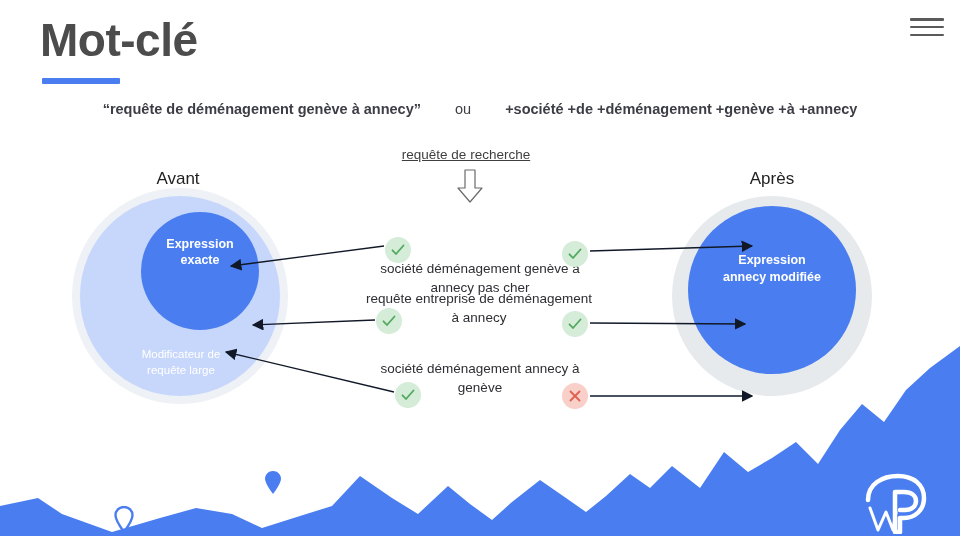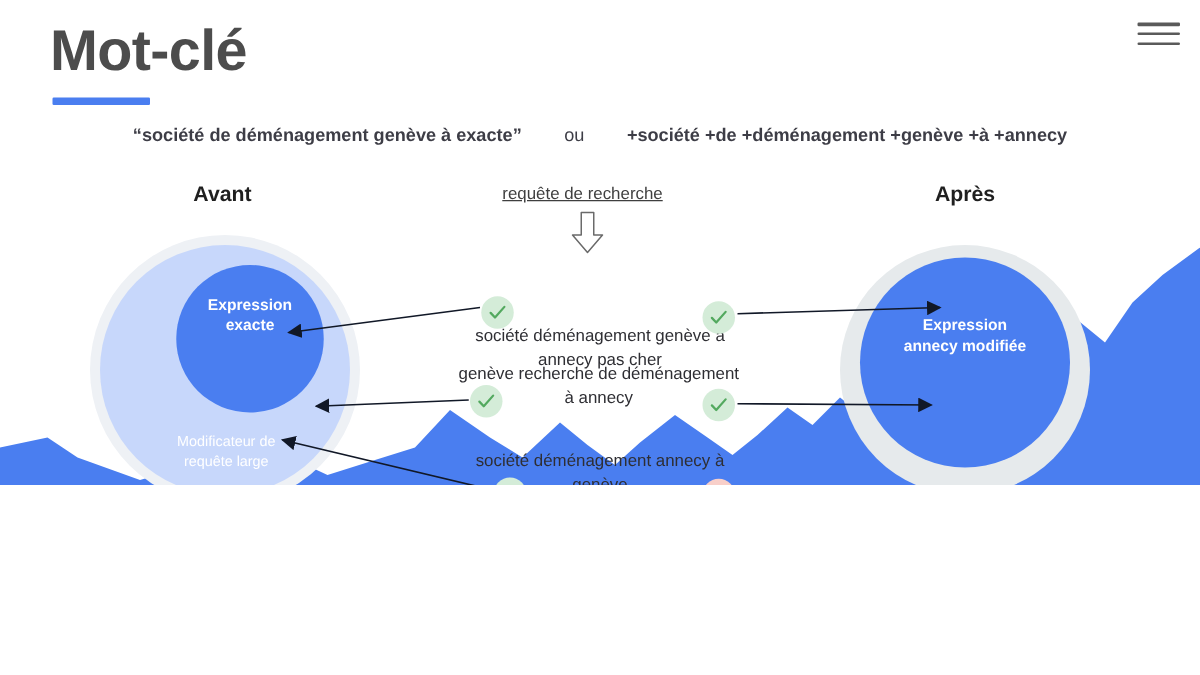--- a/index.html
+++ b/index.html
@@ -5,21 +5,21 @@
   * { box-sizing: border-box; margin: 0; padding: 0; }
   html, body { width: 960px; height: 540px; overflow: hidden; }
   body {
     font-family: "Liberation Sans", sans-serif;
     background: #ffffff;
     position: relative;
   }
   #stage {
     position: relative;
     width: 960px;
-    height: 388px;
+    height: 536px;
     background: #ffffff;
     overflow: hidden;
   }
 
   
   .page-title {
     position: absolute;
     left: 40px;
     top: 14px;
     font-size: 46px;
@@ -66,23 +66,24 @@
     white-space: nowrap;
   }
   .query-line .q-quoted { font-weight: 600; }
   .query-line .q-ou { display: inline-block; padding: 0 34px; font-weight: 400; text-align: center; }
   .query-line .q-plus { font-weight: 600; text-align: right; }
 
   
   .col-head {
     position: absolute;
     font-size: 17px;
-    font-weight: 700;
+    font-weight: 400;
     color: #1f1f1f;
     text-align: center;
+    margin-top: 23px;
   }
   .col-head.avant { left: 98px; top: 146px; width: 160px; }
   .col-head.apres { left: 692px; top: 146px; width: 160px; }
 
   .mid-head {
     position: absolute;
     left: 366px;
     top: 147px;
     width: 200px;
     text-align: center;
@@ -252,21 +253,21 @@
 
   <div class="page-title">Mot-clé</div>
   <div class="title-underline"></div>
   <div class="hamburger">
     <span></span>
     <span></span>
     <span></span>
   </div>
 
   <div class="query-line">
-    <span class="q-quoted">“société de déménagement genève à exacte”</span><span class="q-ou">ou</span><span class="q-plus">+société +de +déménagement +genève +à +annecy</span>
+    <span class="q-quoted">“requête de déménagement genève à annecy”</span><span class="q-ou">ou</span><span class="q-plus">+société +de +déménagement +genève +à +annecy</span>
   </div>
 
   <div class="col-head avant">Avant</div>
   <div class="mid-head">requête de recherche</div>
   <div class="col-head apres">Après</div>
 
   <svg class="down-arrow" width="30" height="36" viewBox="0 0 30 36" xmlns="http://www.w3.org/2000/svg">
     <path d="M10 2 L20 2 L20 20 L27 20 L15 34 L3 20 L10 20 Z" fill="#ffffff" stroke="#6a6a6a" stroke-width="1.2" stroke-linejoin="round"></path>
   </svg>
 
@@ -302,21 +303,21 @@
     <line x1="590" y1="251" x2="752" y2="246" stroke="#111827" stroke-width="1.3" marker-end="url(#ah)"></line>
     <line x1="590" y1="323" x2="745" y2="324" stroke="#111827" stroke-width="1.3" marker-end="url(#ah)"></line>
     <line x1="590" y1="396" x2="752" y2="396" stroke="#111827" stroke-width="1.3" marker-end="url(#ah)"></line>
   </svg>
 
   <div class="q-row-text r0">
     <div>société déménagement genève à</div>
     <div>annecy pas cher</div>
   </div>
   <div class="q-row-text r1">
-    <div>genève recherche de déménagement</div>
+    <div>requête entreprise de déménagement</div>
     <div>à annecy</div>
   </div>
   <div class="q-row-text r2">
     <div>société déménagement annecy à</div>
     <div>genève</div>
   </div>
 
   <div class="status-icon ok si-L0">
     <svg width="18" height="18" viewBox="0 0 18 18" xmlns="http://www.w3.org/2000/svg">
         <path d="M3.5 9.3 L7 13 L14.5 4.5" fill="none" stroke="#53a95f" stroke-width="1.8" stroke-linecap="round" stroke-linejoin="round"></path>

